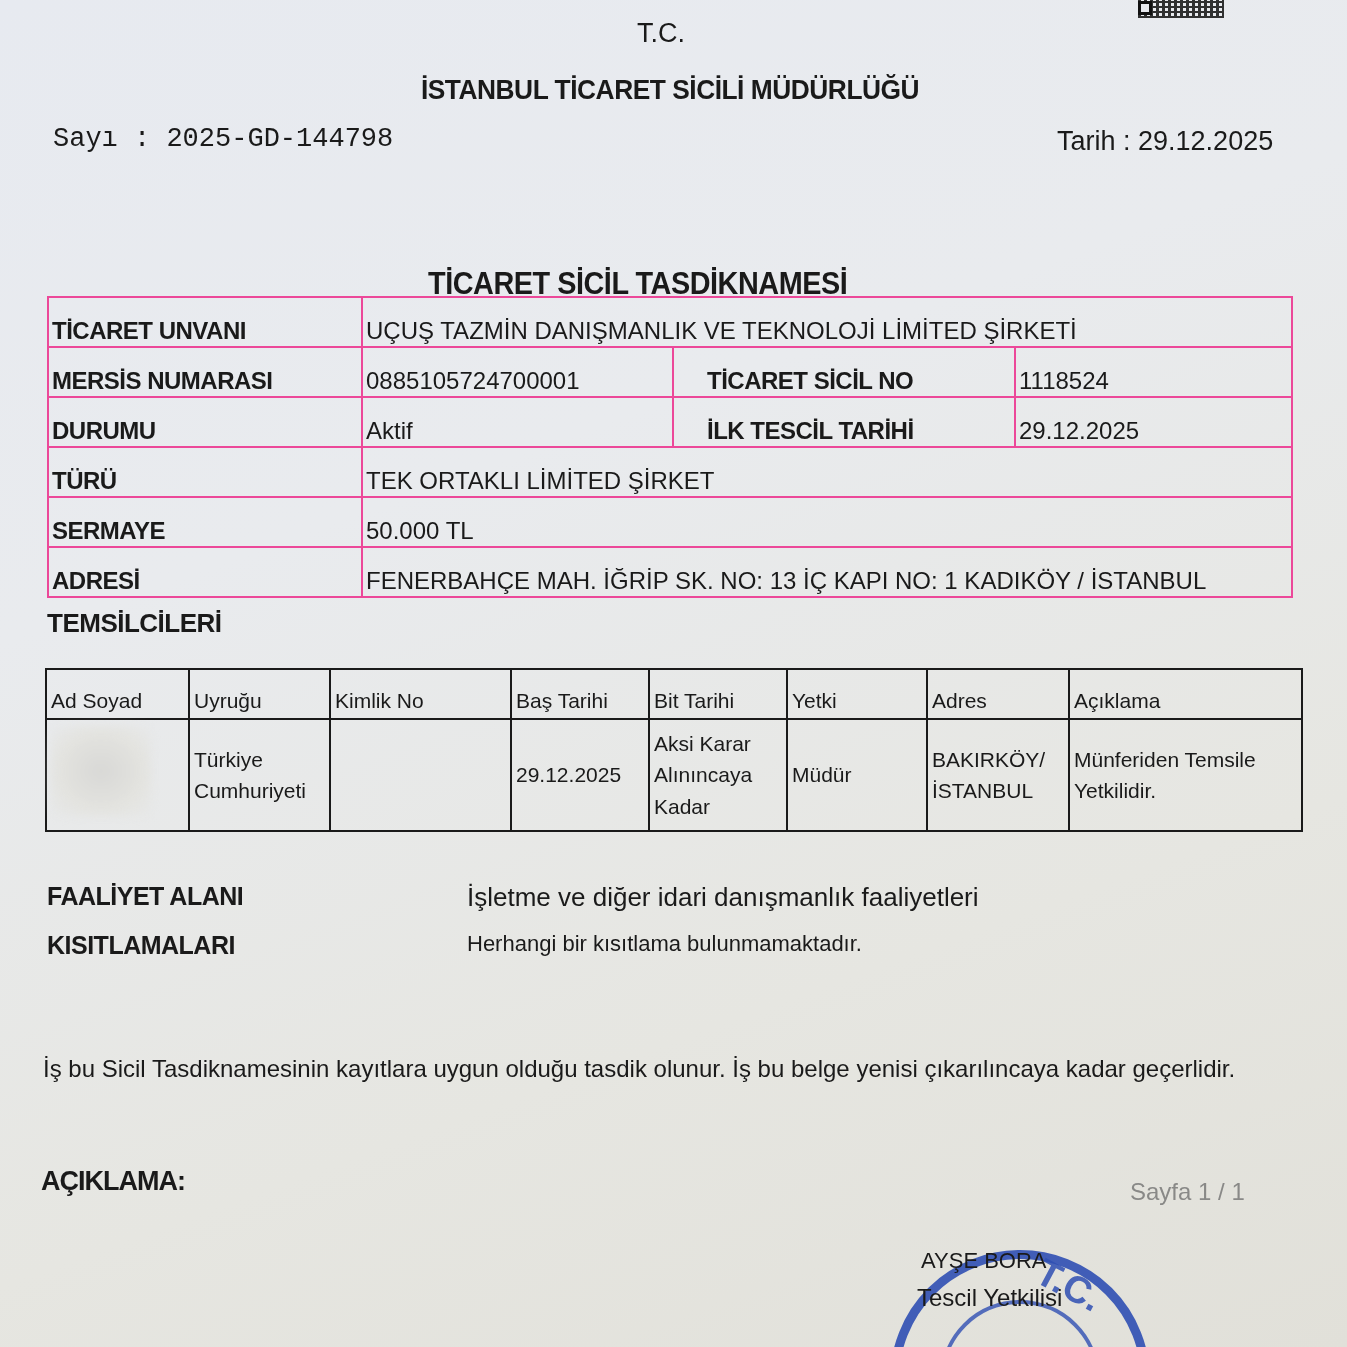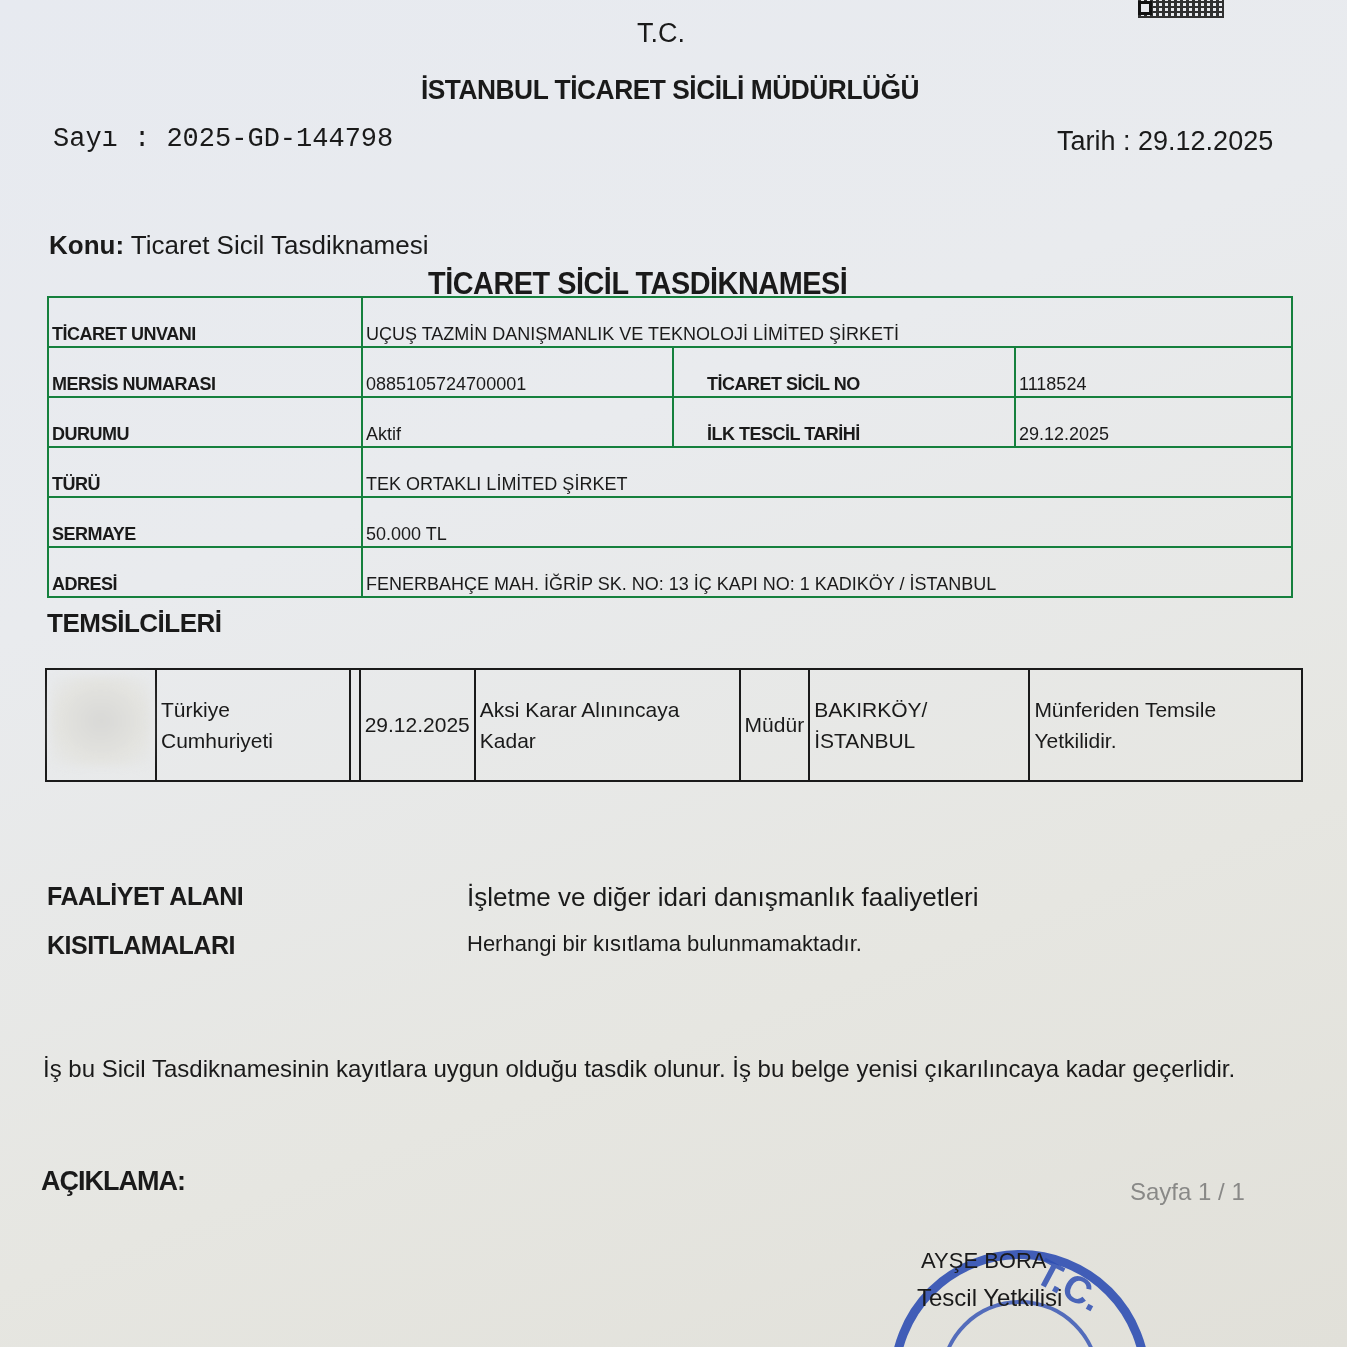--- a/index.html
+++ b/index.html
@@ -80,24 +80,24 @@
 
     table {
       border-collapse: collapse;
       position: absolute;
     }
     .info-table {
       left: 47px; top: 296px;
       width: 1246px;
     }
     .info-table td {
-      border: 2px solid #15803d;
+      border: 2px solid #ec4899;
       height: 44px;
       padding: 4px 3px 0 3px;
-      font-size: 18px;
+      font-size: 24px;
       vertical-align: bottom;
       line-height: 1.2;
     }
     .info-table td.lbl {
       font-weight: 700;
       width: 306px;
       letter-spacing: -0.5px;
     }
     .info-table td.lbl2 {
       font-weight: 700;
@@ -215,24 +215,20 @@
 
   <div class="abs sayi">
     <span>Sayı :</span>
     <span>2025-GD-144798</span>
   </div>
   <div class="abs tarih">
     <span>Tarih :</span>
     <span>29.12.2025</span>
   </div>
 
-  <div class="abs konu">
-    <b>Konu:</b>
-    <span>Ticaret Sicil Tasdiknamesi</span>
-  </div>
 
   <div class="abs doc-title">TİCARET SİCİL TASDİKNAMESİ</div>
 
   <table class="info-table">
     <tbody>
         <tr>
       <td class="lbl">TİCARET UNVANI</td>
       <td colspan="3">UÇUŞ TAZMİN DANIŞMANLIK VE TEKNOLOJİ LİMİTED ŞİRKETİ</td>
     </tr>
     <tr>
@@ -259,20 +255,30 @@
       <td class="lbl">ADRESİ</td>
       <td colspan="3">FENERBAHÇE MAH. İĞRİP SK. NO: 13 İÇ KAPI NO: 1 KADIKÖY / İSTANBUL</td>
     </tr>
   </tbody>
     </table>
 
   <div class="abs temsil-title">TEMSİLCİLERİ</div>
 
   <table class="rep-table">
     <tbody>
+        <tr>
+      <th style="width:133px">Ad Soyad</th>
+      <th style="width:131px">Uyruğu</th>
+      <th style="width:171px">Kimlik No</th>
+      <th style="width:128px">Baş Tarihi</th>
+      <th style="width:128px">Bit Tarihi</th>
+      <th style="width:130px">Yetki</th>
+      <th style="width:132px">Adres</th>
+      <th>Açıklama</th>
+    </tr>
     <tr>
       <td><span class="blurred"></span></td>
       <td>Türkiye Cumhuriyeti</td>
       <td></td>
       <td>29.12.2025</td>
       <td>Aksi Karar Alınıncaya Kadar</td>
       <td>Müdür</td>
       <td>BAKIRKÖY/İSTANBUL</td>
       <td>Münferiden Temsile Yetkilidir.</td>
     </tr>

